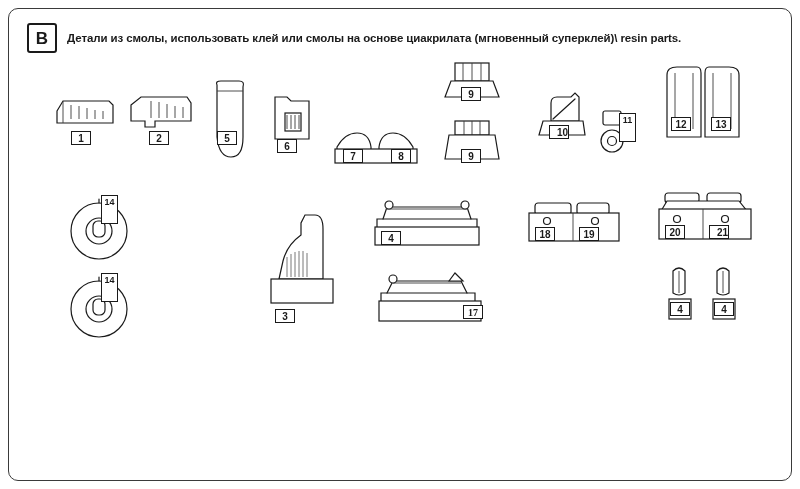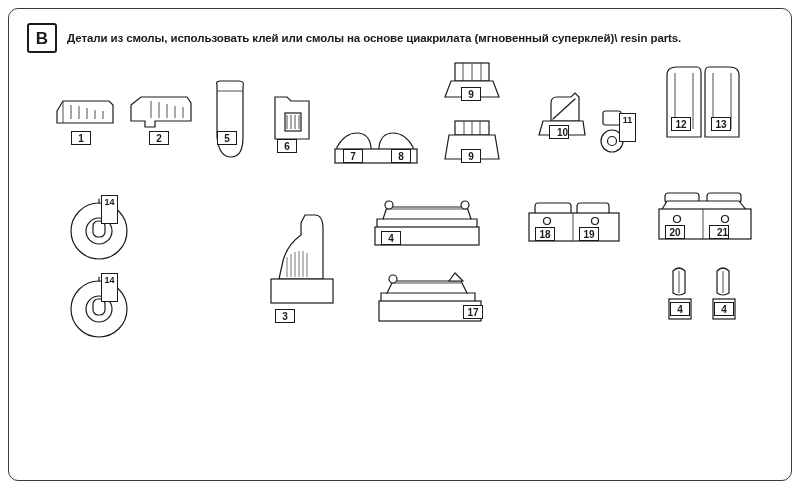--- a/index.html
+++ b/index.html
@@ -201,21 +201,21 @@
         <path class="fillw" d="M10 34 L10 24 L110 24 L110 34 Z"></path>
         <rect class="fillw" x="8" y="32" width="104" height="18"></rect>
         <path class="ln" d="M16 24 L20 12 L100 12 L104 24"></path>
         <path class="ln-thin" d="M20 14 L100 14"></path>
         <circle class="fillw" cx="22" cy="10" r="4"></circle>
         <circle class="fillw" cx="98" cy="10" r="4"></circle>
       </svg>
       <div class="tag" style="left:14px;top:36px;">4</div>
     </div>
 
-    <div class="part" style="left:358px;top:258px;">
+    <div class="part" style="left:358px;top:258px;font-family:Liberation Serif, serif;">
       <svg width="120" height="58" viewBox="0 0 120 58">
         <path class="fillw" d="M14 36 L14 26 L108 26 L108 36 Z"></path>
         <rect class="fillw" x="12" y="34" width="102" height="20"></rect>
         <path class="ln" d="M20 26 L26 14 L94 14 L100 26"></path>
         <path class="ln-thin" d="M26 16 L94 16"></path>
         <path class="fillw" d="M82 14 L88 6 L96 14 Z"></path>
         <circle class="fillw" cx="26" cy="12" r="4"></circle>
       </svg>
       <div class="tag" style="left:96px;top:38px;">17</div>
     </div>

